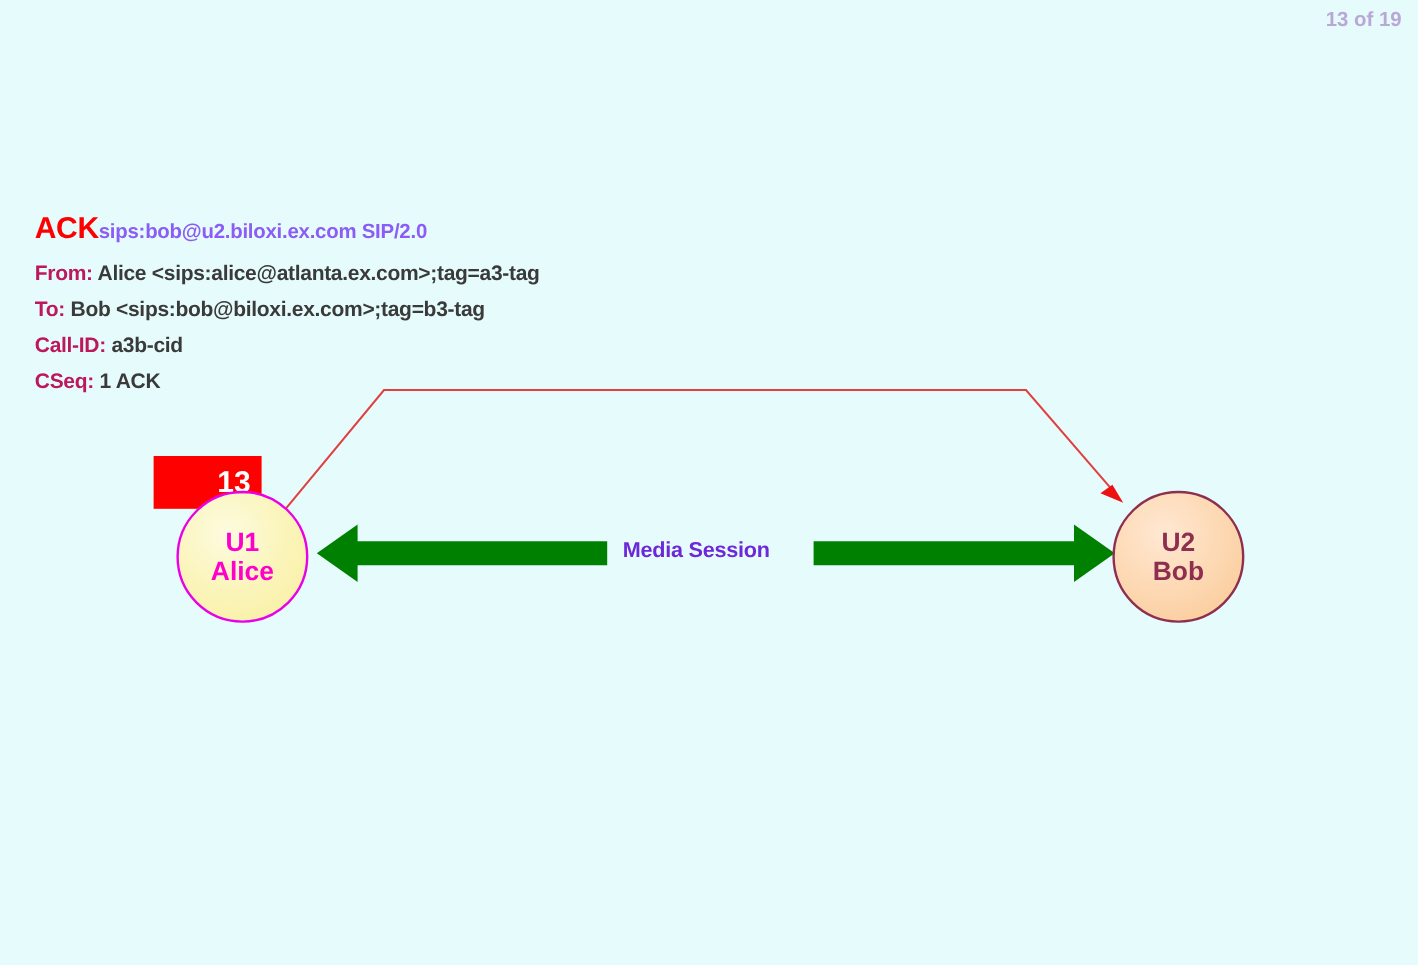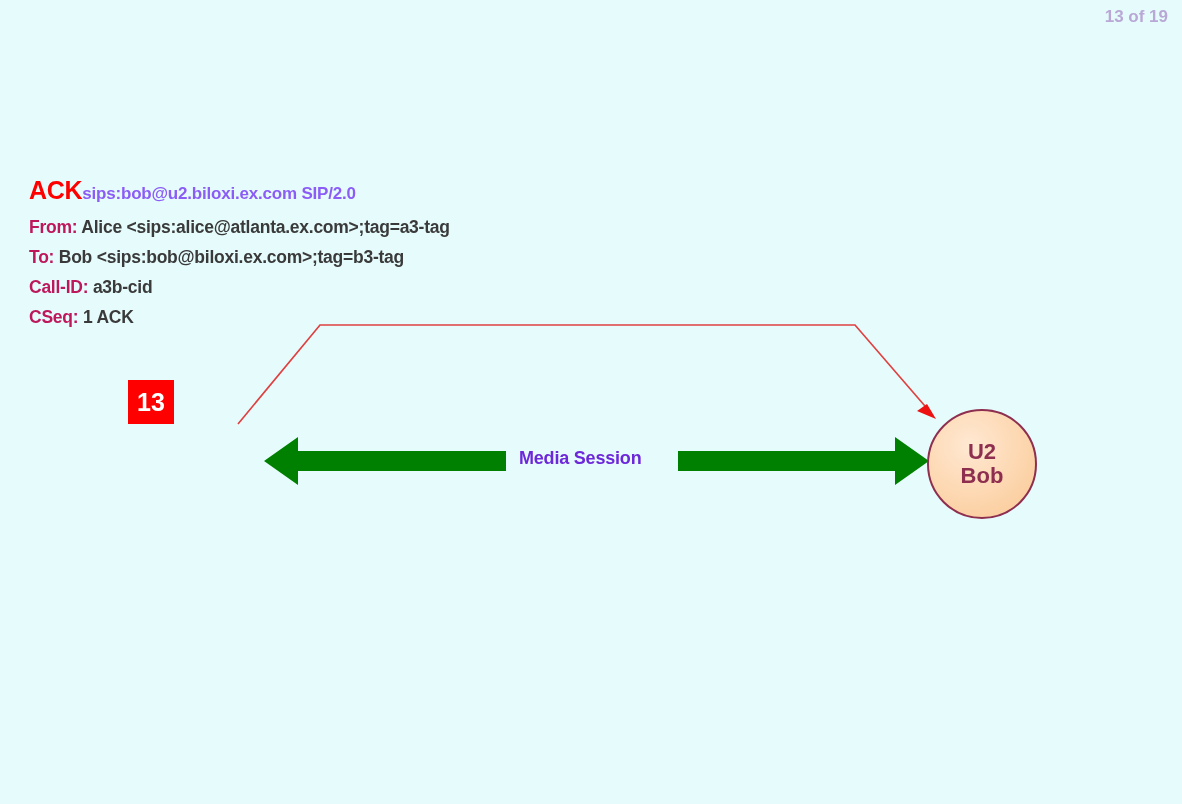--- a/index.html
+++ b/index.html
@@ -92,20 +92,21 @@
     width: 46px;
     height: 44px;
     background: #ff0000;
     color: #ffffff;
     font-size: 25px;
     font-weight: bold;
     display: flex;
     align-items: center;
     justify-content: center;
     line-height: 1;
+    padding-left: 44px;
   }
 
   
   .node {
     position: absolute;
     width: 106px;
     height: 106px;
     border-radius: 50%;
     display: flex;
     flex-direction: column;
@@ -191,19 +192,23 @@
 
     <polygon points="264,461 298,437 298,451 506,451 506,471 298,471 298,485" fill="#008000"></polygon>
 
     <polygon points="929,461 895,437 895,451 678,451 678,471 895,471 895,485" fill="#008000"></polygon>
   </svg>
 
   <div class="media-label">Media Session</div>
 
   <div class="badge">13</div>
 
+  <div class="node" id="node-alice">
+    <span>U1</span>
+    <span>Alice</span>
+  </div>
 
   <div class="node" id="node-bob">
     <span>U2</span>
     <span>Bob</span>
   </div>
 
 </div>
 
 </body></html>

